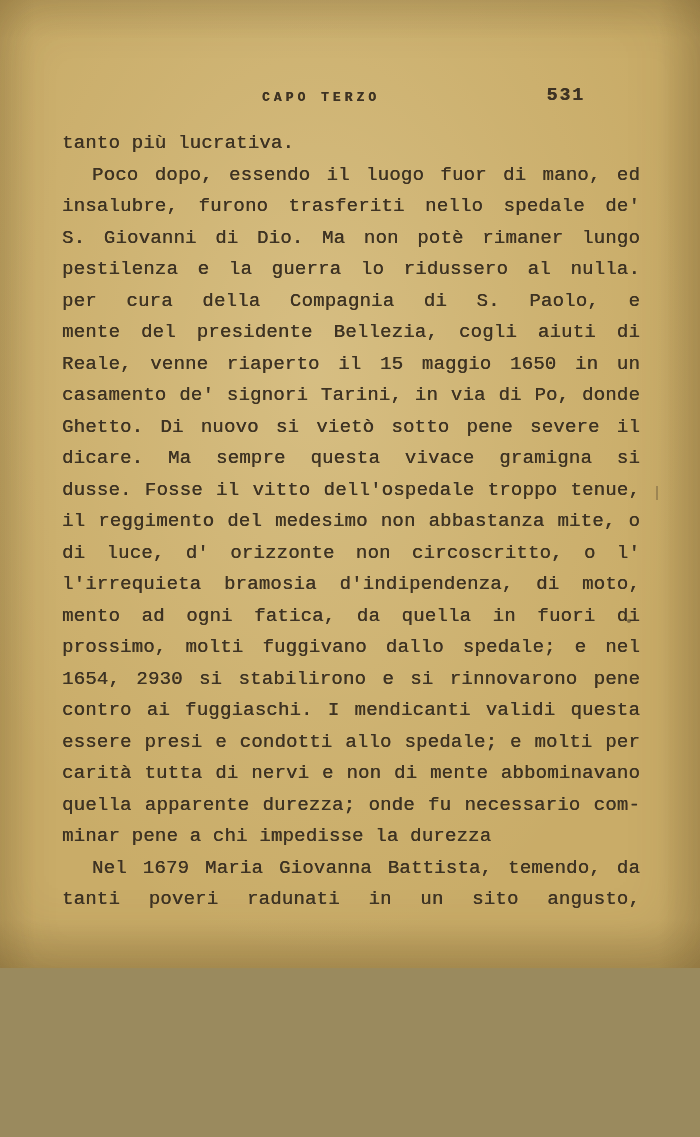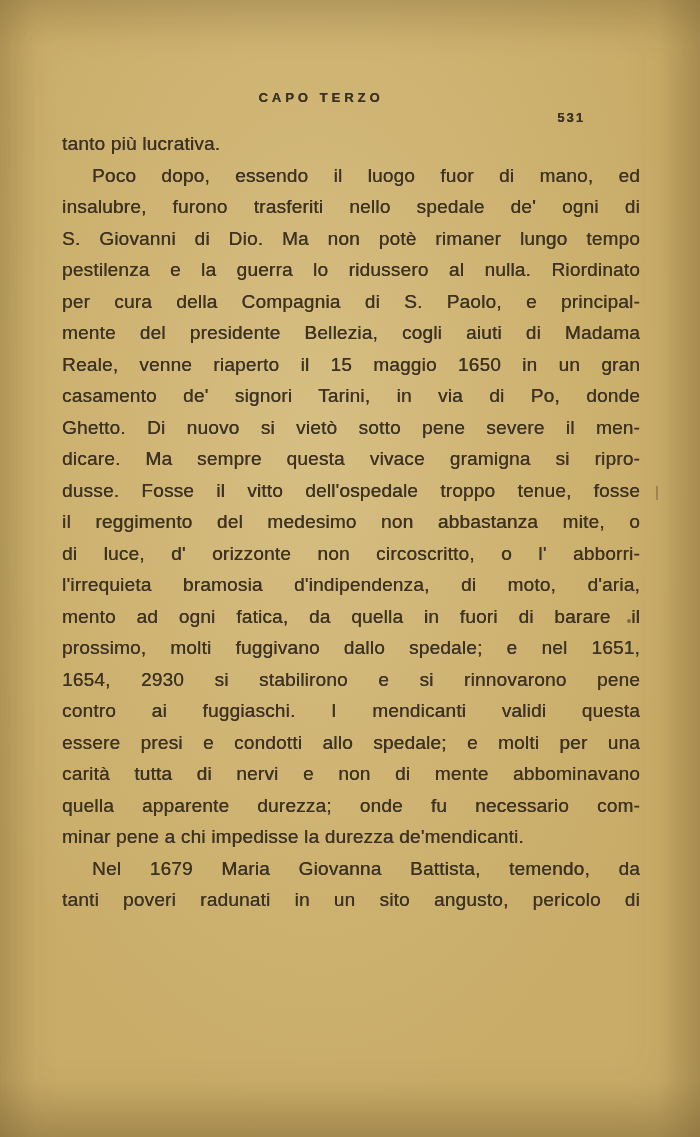--- a/index.html
+++ b/index.html
@@ -3,30 +3,30 @@
 <meta charset="utf-8">
 <style>
   html, body {
     margin: 0;
     padding: 0;
     background: #9a8a5e;
   }
   .page {
     position: relative;
     width: 700px;
-    height: 1137px;
+    height: 968px;
     margin: 0 auto;
     background: var(--paper, #c9ac68);
     background-image:
       radial-gradient(ellipse at 45% 38%, rgba(255,244,210,0.25) 0%, rgba(255,244,210,0.08) 45%, rgba(0,0,0,0) 70%),
       linear-gradient(to right, rgba(70,50,15,0.10) 0%, rgba(70,50,15,0) 5%, rgba(70,50,15,0) 94%, rgba(70,50,15,0.14) 100%),
       linear-gradient(to bottom, rgba(70,50,15,0.10) 0%, rgba(70,50,15,0) 4%, rgba(70,50,15,0) 95%, rgba(70,50,15,0.16) 100%);
     box-shadow: inset -14px -20px 60px rgba(90,65,25,0.18), inset 12px 14px 50px rgba(90,65,25,0.12);
     overflow: hidden;
-    font-family: Liberation Sans, sans-serif;
+    font-family: Liberation Mono, monospace;
     color: var(--ink, #3e3323);
   }
   .page-header {
     position: absolute;
     top: 88px;
     left: 62px;
     width: 578px;
     height: 22px;
   }
   .chapter {
@@ -38,25 +38,24 @@
     transform: translateX(-30px);
     font-size: 13px;
     font-weight: bold;
     letter-spacing: 4px;
     text-shadow: 0.3px 0 currentColor;
   }
   .pagenum {
     position: absolute;
     right: 55px;
     top: -3px;
-    font-size: 13px;
+    font-size: 18px;
     font-weight: bold;
     letter-spacing: 2px;
     text-shadow: 0.3px 0 currentColor;
-    margin-top: 25px;
   }
   .text-block {
     position: absolute;
     left: 62px;
     top: 128px;
     width: 578px;
   }
   .line {
     height: 31.5px;
     line-height: 31.5px;

